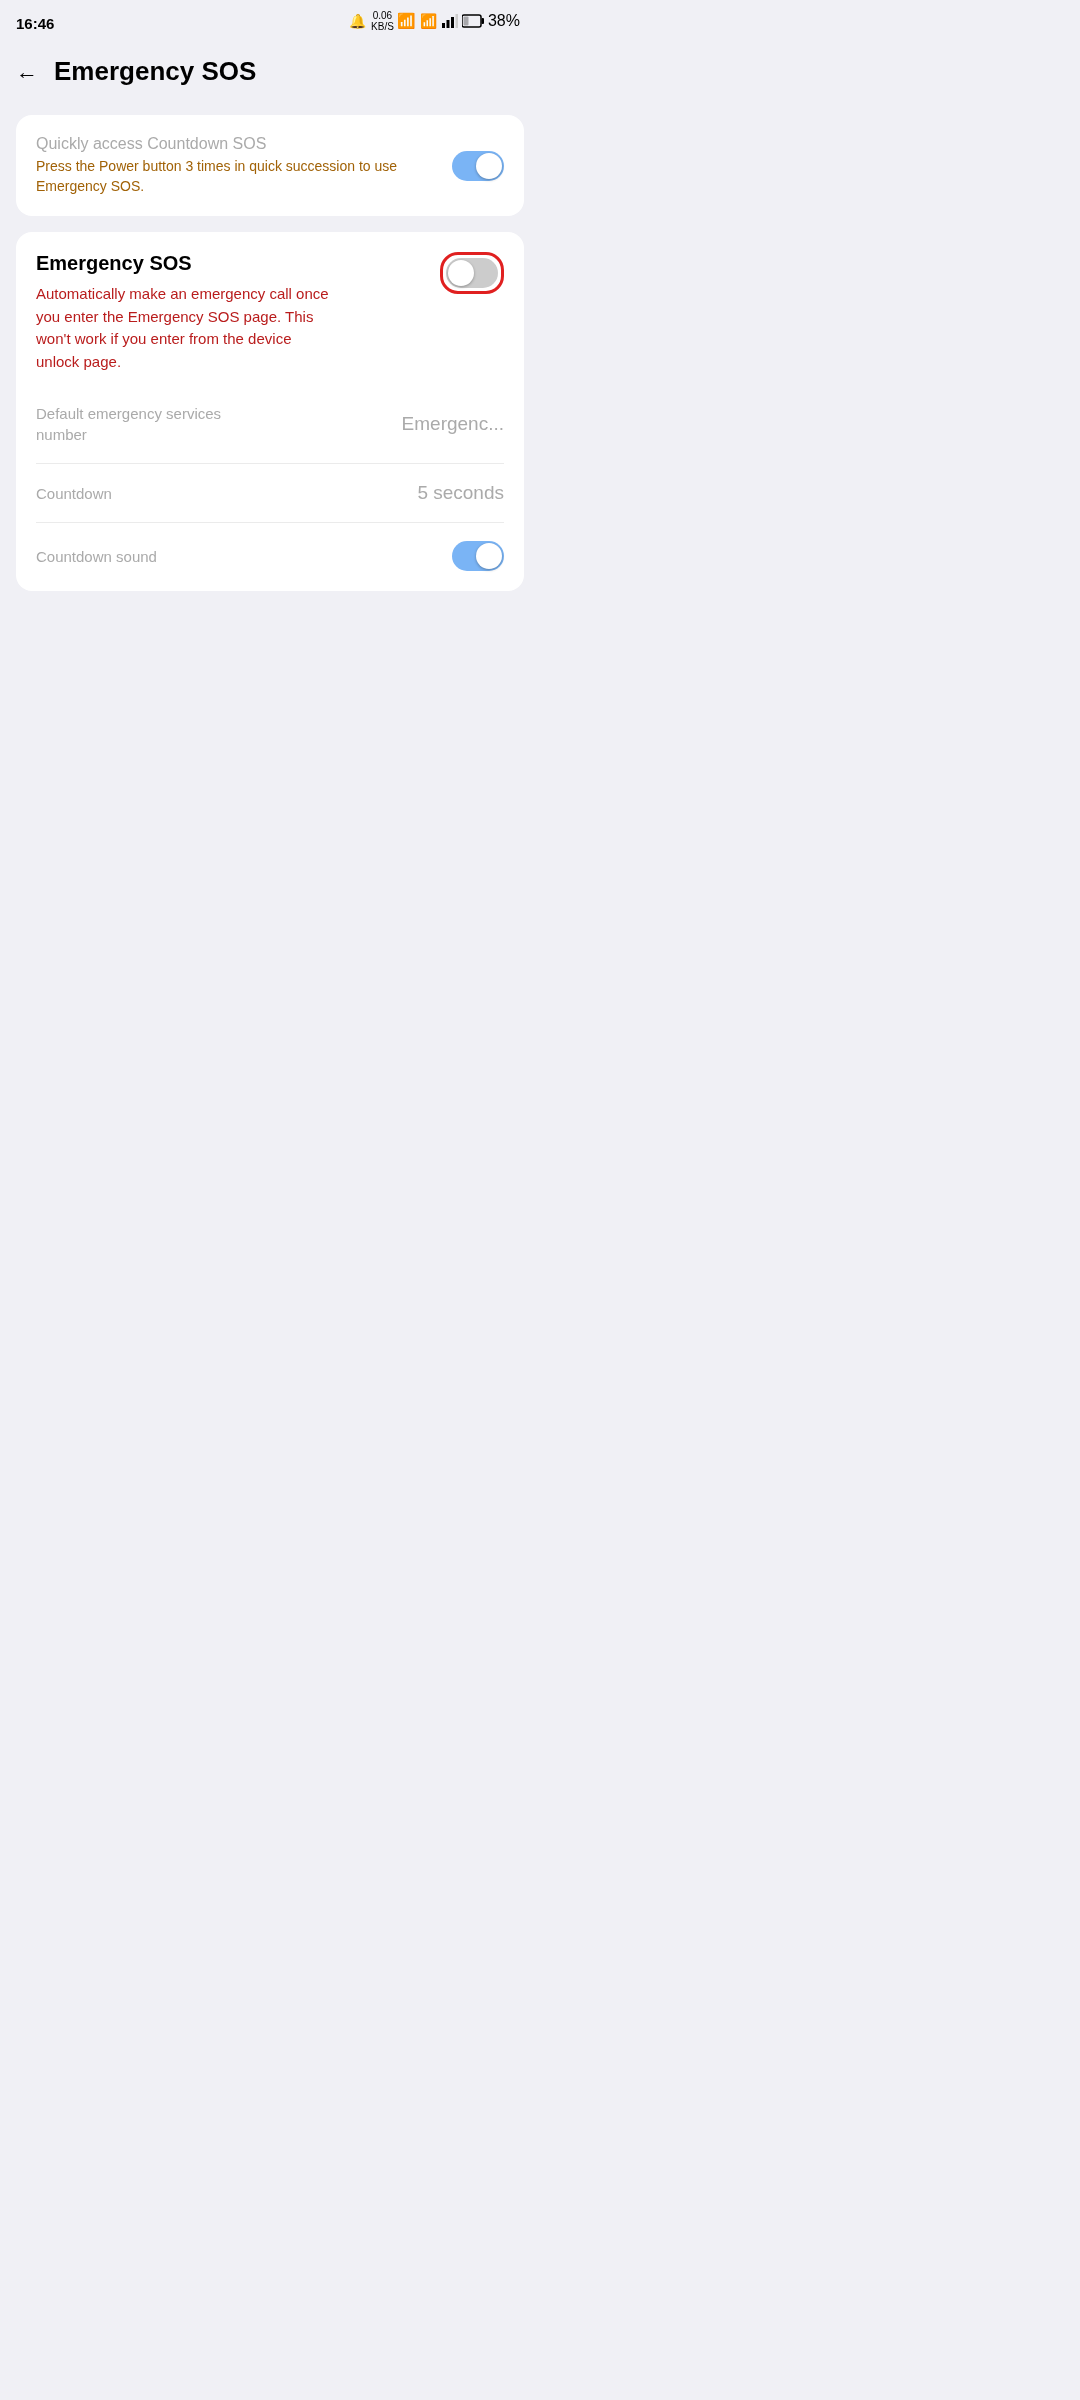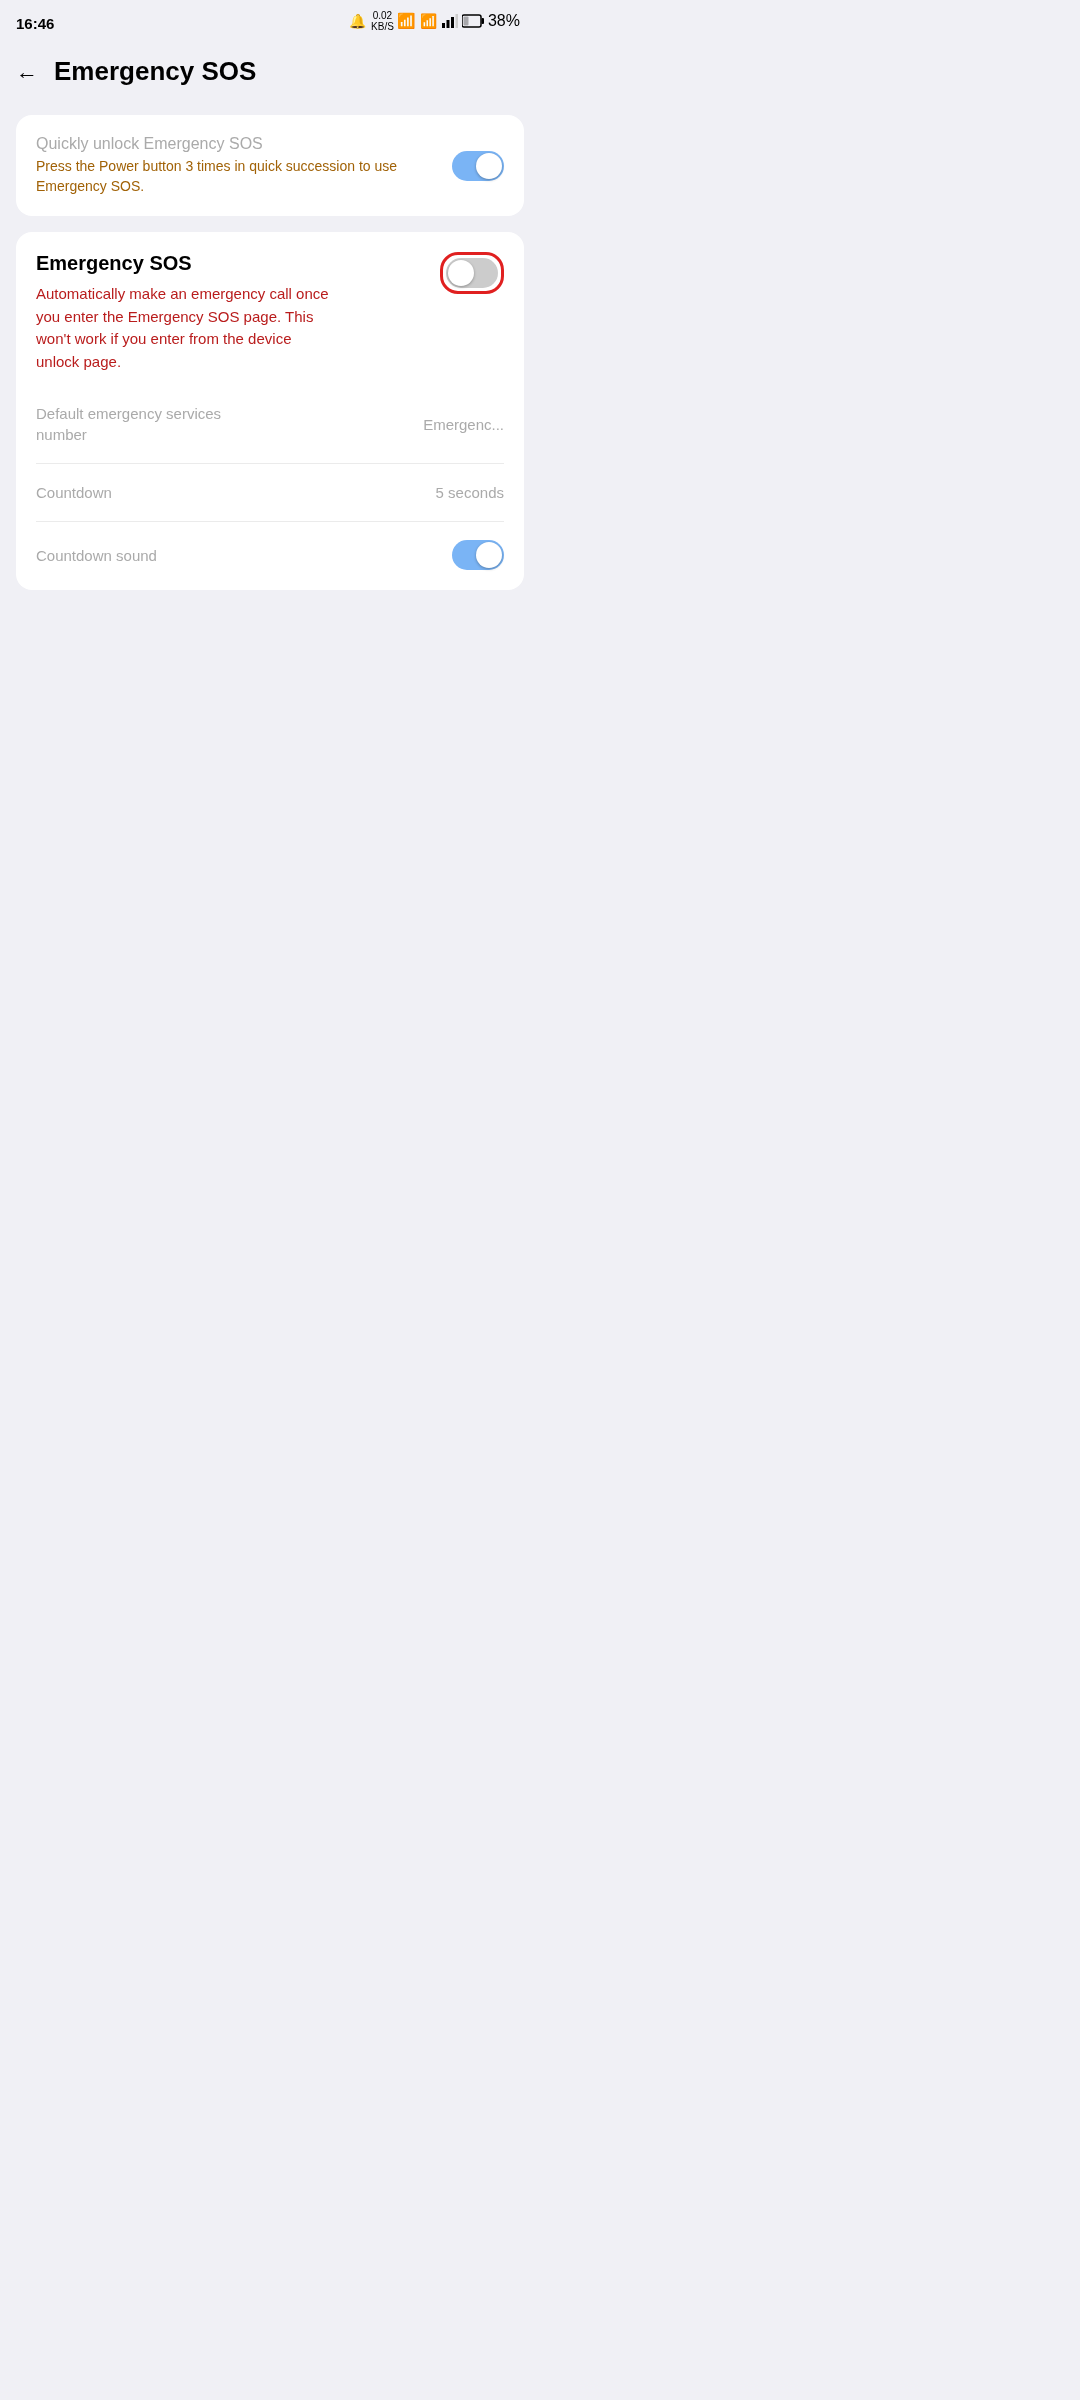--- a/index.html
+++ b/index.html
@@ -196,35 +196,35 @@
     }
 
     .setting-label {
       font-size: 15px;
       color: #aaa;
       max-width: 240px;
       line-height: 1.4;
     }
 
     .setting-value {
-      font-size: 15px;
+      font-size: 19px;
       color: #aaa;
       margin-left: 33px;
     }
   </style>
 </head>
 <body>
 
 <div class="status-bar">
   <span class="status-time">16:46</span>
   <div class="status-icons">
 
     <span style="font-size:14px;">🔔</span>
 
-    <span style="font-size:10px; line-height:1.1; text-align:center; white-space:pre;">0.02
+    <span style="font-size:10px; line-height:1.1; text-align:center; white-space:pre;">0.06
 KB/S</span>
 
     <span style="font-size:15px;">📶</span>
 
     <span style="font-size:14px;">📶</span>
 
     <span>
       <svg width="16" height="14" viewBox="0 0 16 14">
         <rect x="0" y="9" width="3" height="5" fill="#000"></rect>
         <rect x="4.5" y="6" width="3" height="8" fill="#000"></rect>
@@ -246,21 +246,21 @@
 
 <div class="header">
   <span class="back-arrow">←</span>
   <span class="page-title">Emergency SOS</span>
 </div>
 
 <div class="content">
 
   <div class="card quick-access-card">
     <div class="quick-access-text">
-      <div class="quick-access-title">Quickly unlock Emergency SOS</div>
+      <div class="quick-access-title">Quickly access Countdown SOS</div>
       <div class="quick-access-desc">Press the Power button 3 times in quick succession to use Emergency SOS.</div>
     </div>
     <div class="toggle-wrapper">
       <div class="toggle toggle-on">
         <div class="toggle-thumb"></div>
       </div>
     </div>
   </div>
 
   <div class="card sos-card">

